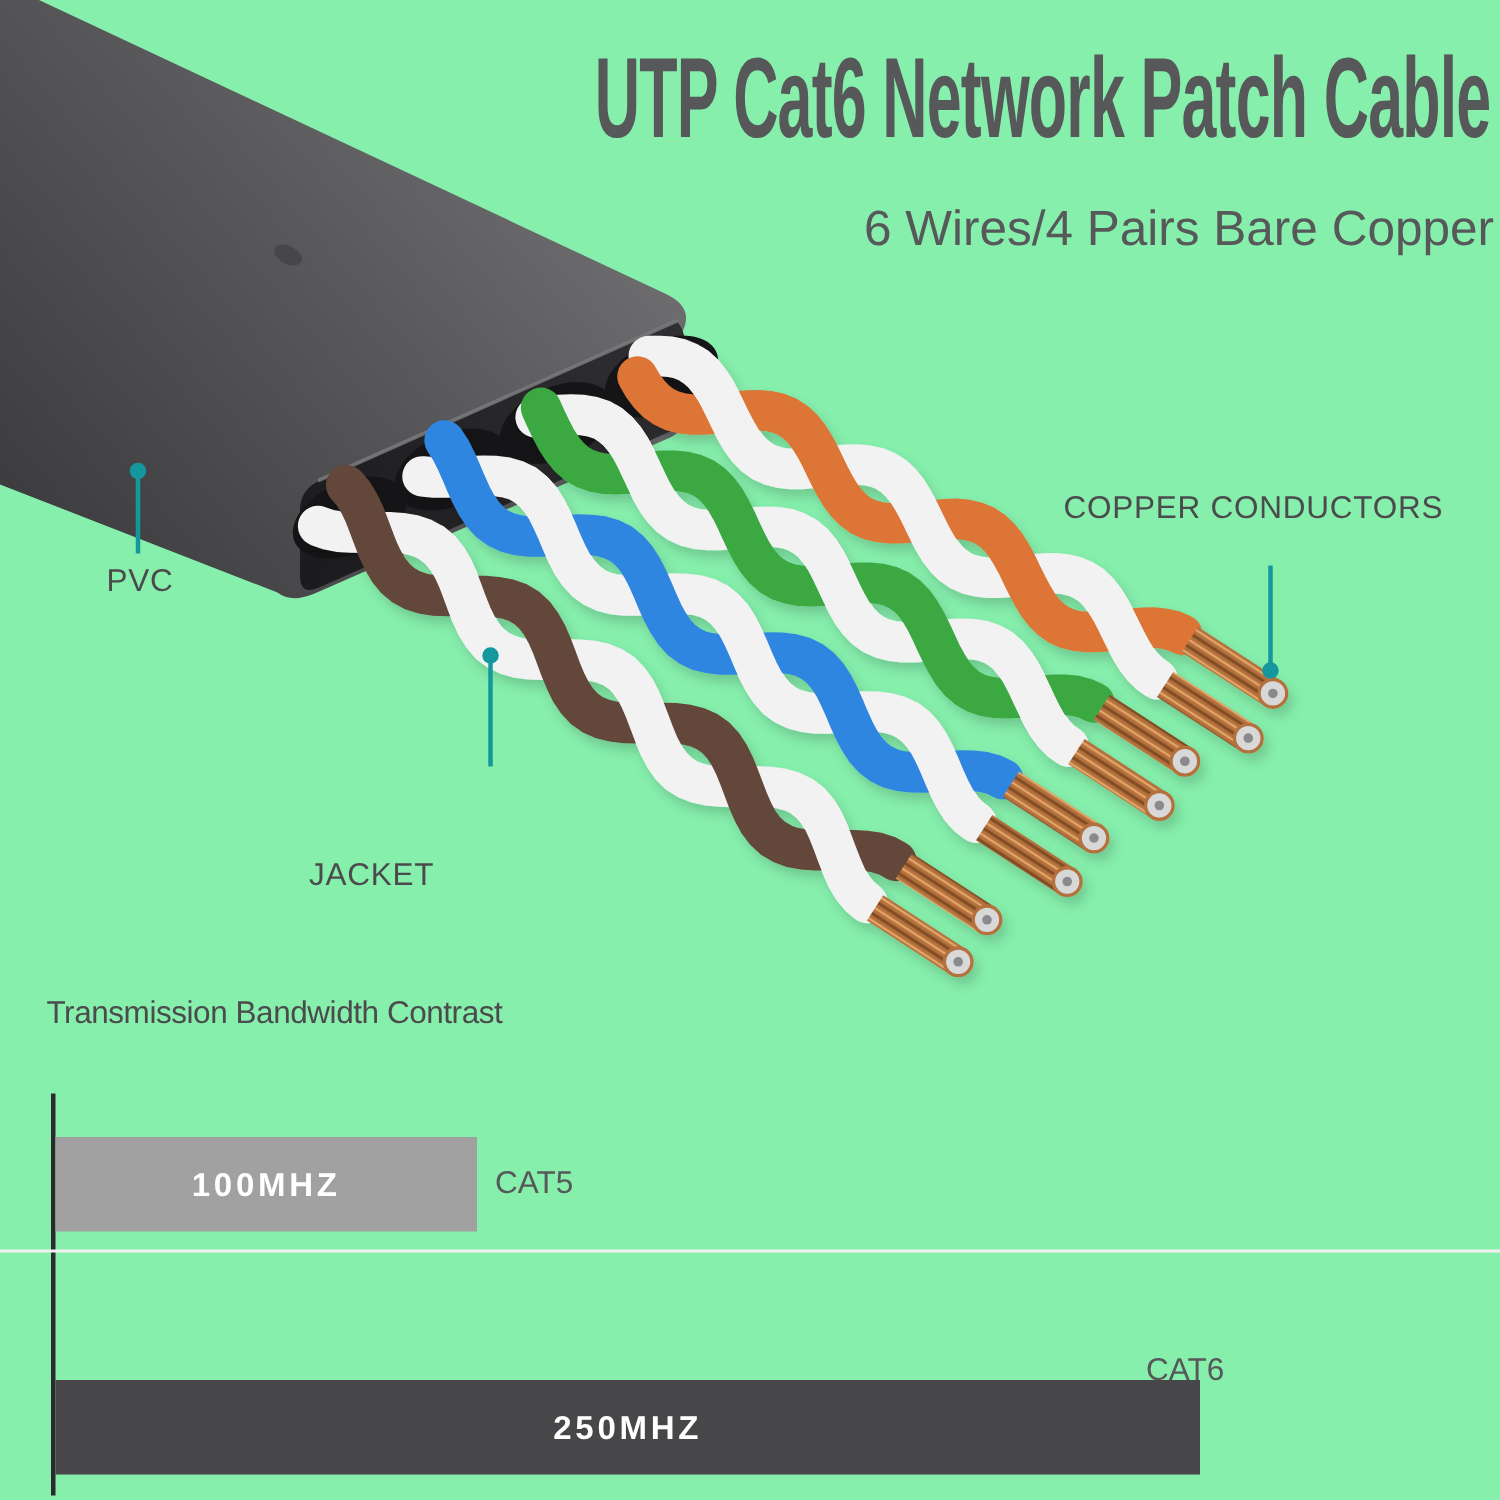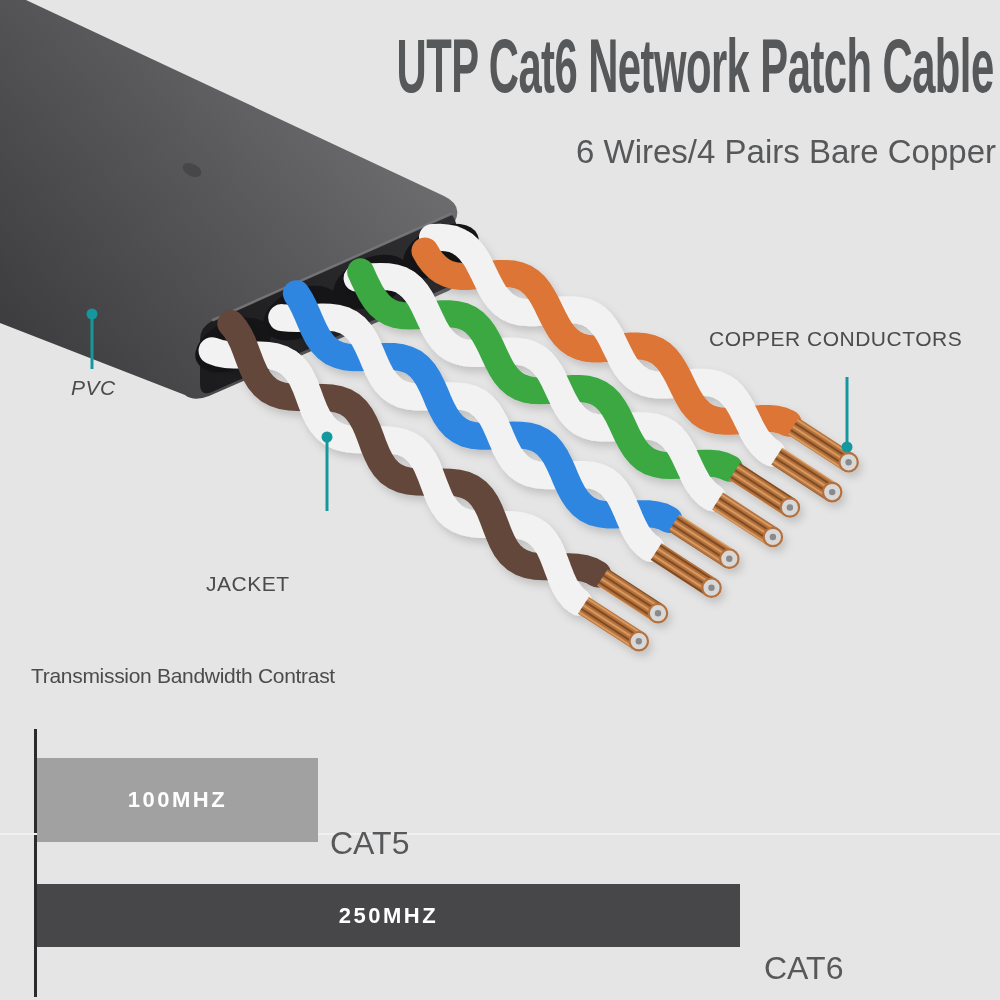--- a/index.html
+++ b/index.html
@@ -1,34 +1,34 @@
 <!DOCTYPE html>
 <html><head>
 <meta charset="utf-8">
 <style>
   html,body{margin:0;padding:0;background:#ffffff;}
-  .stage{position:relative;width:1000px;height:1000px;background:#e5e5e5;overflow:hidden;
+  .stage{position:relative;width:1000px;height:1000px;background:#86efac;overflow:hidden;
          font-family:"Liberation Sans",sans-serif;}
   #cable-svg{position:absolute;left:0;top:0;}
   .title{position:absolute;top:22px;right:6px;font-size:76px;font-weight:bold;
          white-space:nowrap;transform:scaleX(0.55);transform-origin:100% 50%;letter-spacing:-1px;}
   .subtitle{position:absolute;top:133px;right:4px;font-size:33px;white-space:nowrap;}
   .callout-label{position:absolute;font-size:21px;letter-spacing:.5px;white-space:nowrap;}
   .lbl-pvc{left:71px;top:376px;}
   .lbl-copper{left:709px;top:327px;}
   .lbl-hdpe{left:206px;top:530px;width:242px;text-align:center;}
   .lbl-hdpe2{left:206px;top:572px;width:242px;}
   .chart-heading{position:absolute;left:31px;top:664px;font-size:21px;letter-spacing:-.3px;}
   .axis{position:absolute;left:34px;top:729px;width:3px;height:268px;background:#2B2B2D;}
   .sep{position:absolute;left:0;top:833px;width:1000px;height:2px;background:#F0F0F0;}
   .bar{position:absolute;left:37px;display:flex;align-items:center;justify-content:center;
        color:#FFFFFF;font-weight:bold;font-size:22px;letter-spacing:2.5px;}
-  .bar0{top:758px;height:84px;}
+  .bar0{top:758px;height:63px;}
   .bar1{top:884px;height:63px;}
-  .cat{position:absolute;font-size:32px;margin-top:48px;}
+  .cat{position:absolute;font-size:21px;}
   .cat0{left:330px;top:777px;}
   .cat1{left:764px;top:902px;}
 </style>
 </head>
 <body>
 
 <div class="stage">
 
   <svg id="cable-svg" width="1000" height="720" viewBox="0 0 1000 720">
     <defs>
@@ -111,30 +111,30 @@
     <circle class="co-dot" cx="92" cy="314" r="5.5" fill="#14989E"></circle>
     <line class="co-line" x1="327" y1="437" x2="327" y2="511" stroke-width="3" stroke="#14989E"></line>
     <circle class="co-dot" cx="327" cy="437" r="5.5" fill="#14989E"></circle>
     <line class="co-line" x1="847" y1="377" x2="847" y2="447" stroke-width="3" stroke="#14989E"></line>
     <circle class="co-dot" cx="847" cy="447" r="5.5" fill="#14989E"></circle>
   </svg>
 
   <div class="title" style="color: rgb(87, 88, 90);">UTP Cat6 Network Patch Cable</div>
   <div class="subtitle" style="color: rgb(87, 88, 90);">6 Wires/4 Pairs Bare Copper</div>
 
-  <div class="callout-label lbl-pvc" style="color: rgb(75, 75, 77); font-style: italic;">PVC</div>
+  <div class="callout-label lbl-pvc" style="color: rgb(75, 75, 77);">PVC</div>
   <div class="callout-label lbl-copper" style="color: rgb(75, 75, 77);">COPPER CONDUCTORS</div>
   <div class="callout-label lbl-hdpe2" style="color: rgb(75, 75, 77);">JACKET</div>
 
   <div class="chart">
     <div class="chart-heading" style="color: rgb(75, 75, 77);">Transmission Bandwidth Contrast</div>
     <div class="axis"></div>
     <div class="sep"></div>
     <div class="bar bar0" id="bar0" style="width: 281px; background: rgb(161, 161, 162);">
       <span>100MHZ</span>
     </div>
     <div class="cat cat0" style="color: rgb(87, 88, 90);">CAT5</div>
-    <div class="bar bar1" id="bar1" style="width: 703px; background: rgb(71, 70, 73);">
+    <div class="bar bar1" id="bar1" style="width: 763px; background: rgb(71, 70, 73); margin-top: 36px;">
       <span>250MHZ</span>
     </div>
     <div class="cat cat1" style="color: rgb(87, 88, 90);">CAT6</div>
   </div>
 </div>
 
 </body></html>

